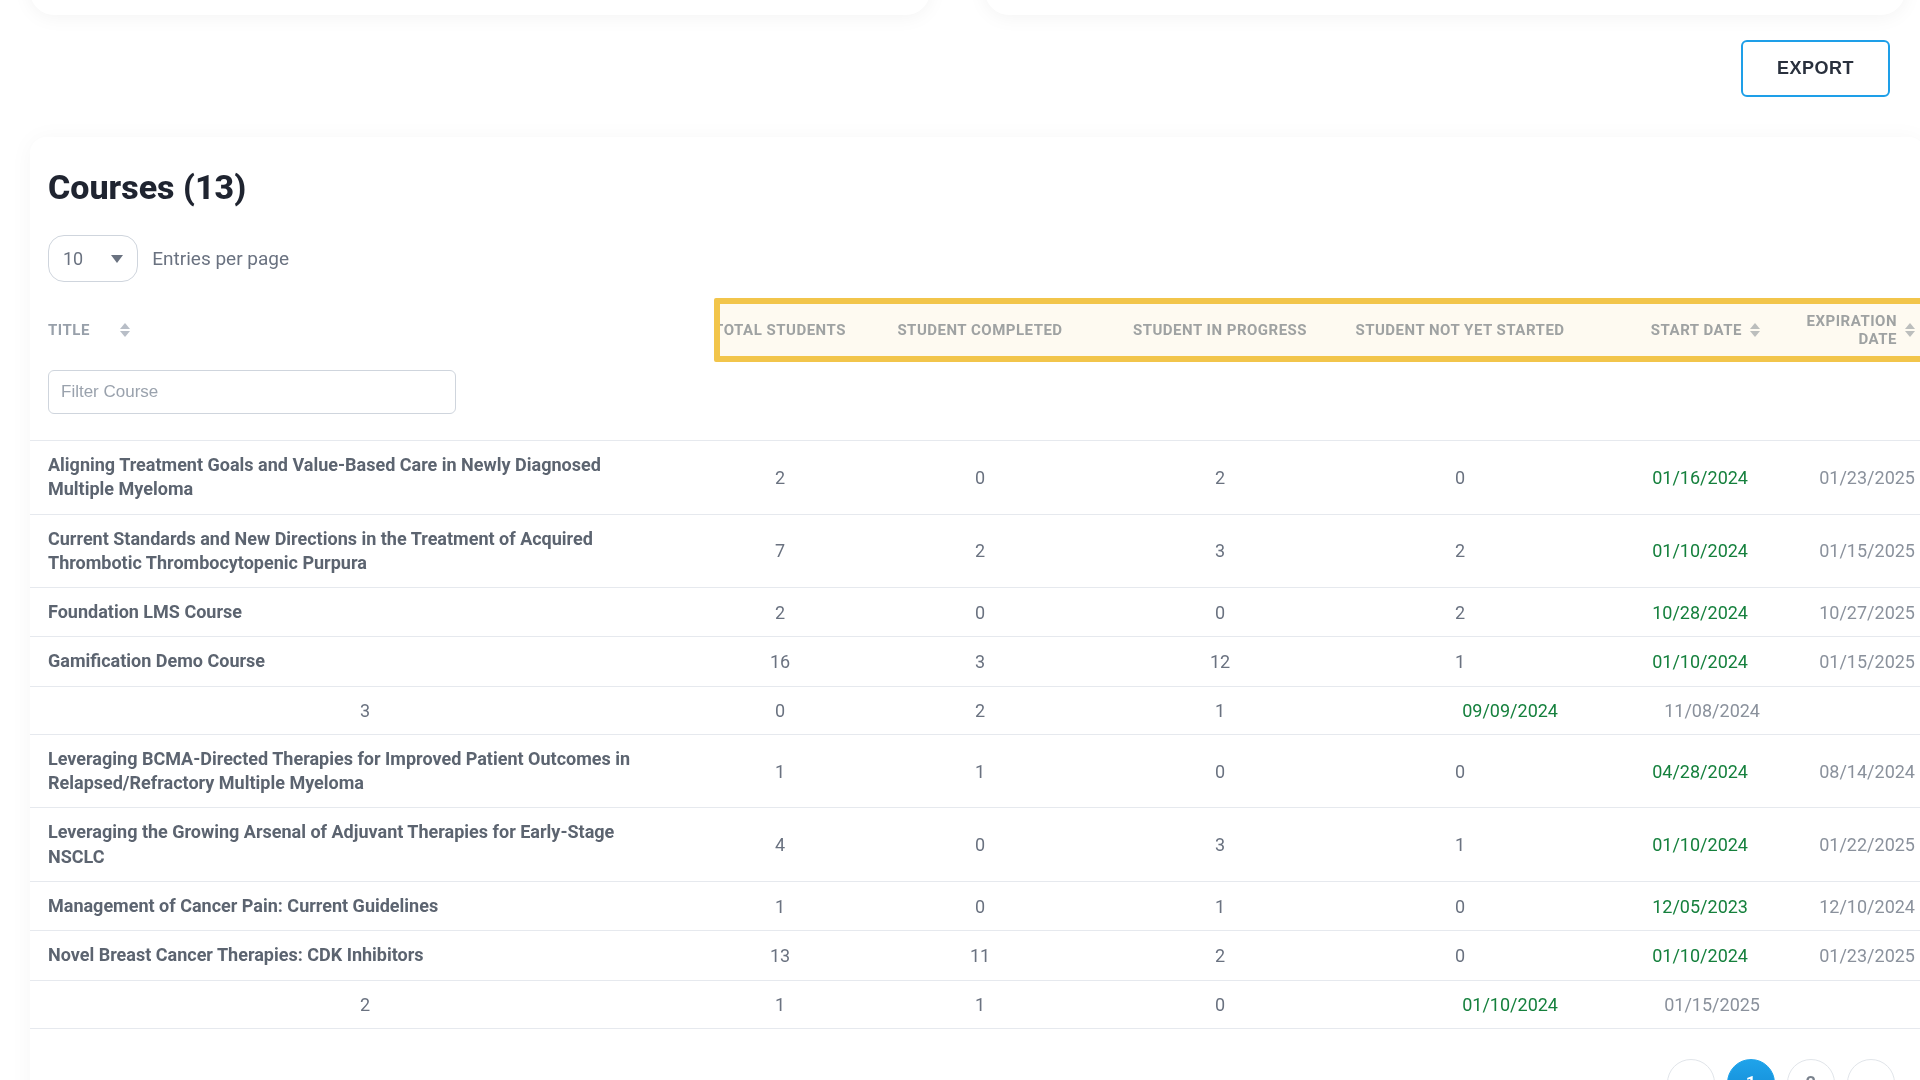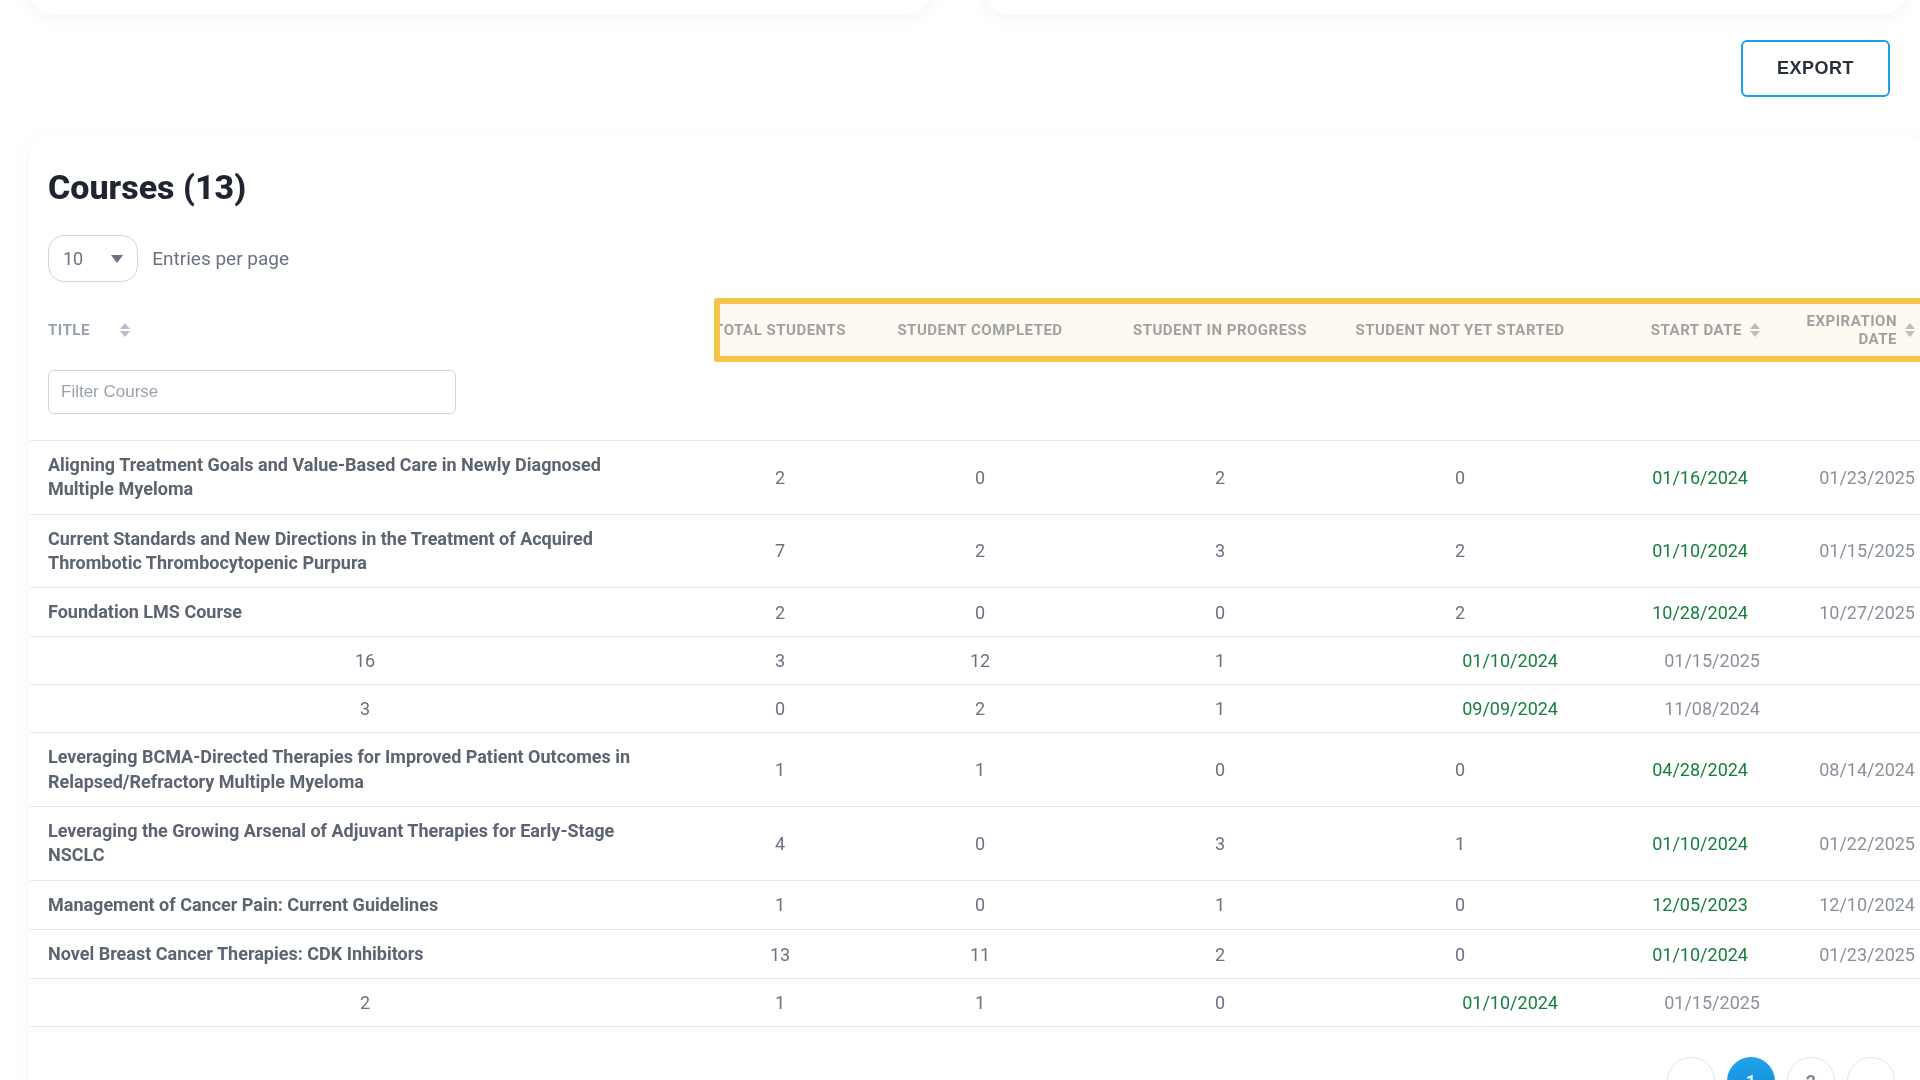--- a/index.html
+++ b/index.html
@@ -166,20 +166,21 @@
           <div class="tr">
             <div class="td title">Foundation LMS Course</div>
             <div class="td center">2</div>
             <div class="td center">0</div>
             <div class="td center">0</div>
             <div class="td center">2</div>
             <div class="td sright">10/28/2024</div>
             <div class="td right">10/27/2025</div>
           </div>
           <div class="tr">
+            <div class="td title">Gamification Demo Course</div>
             <div class="td center">16</div>
             <div class="td center">3</div>
             <div class="td center">12</div>
             <div class="td center">1</div>
             <div class="td sright">01/10/2024</div>
             <div class="td right">01/15/2025</div>
           </div>
           <div class="tr">
             <div class="td center">3</div>
             <div class="td center">0</div>

